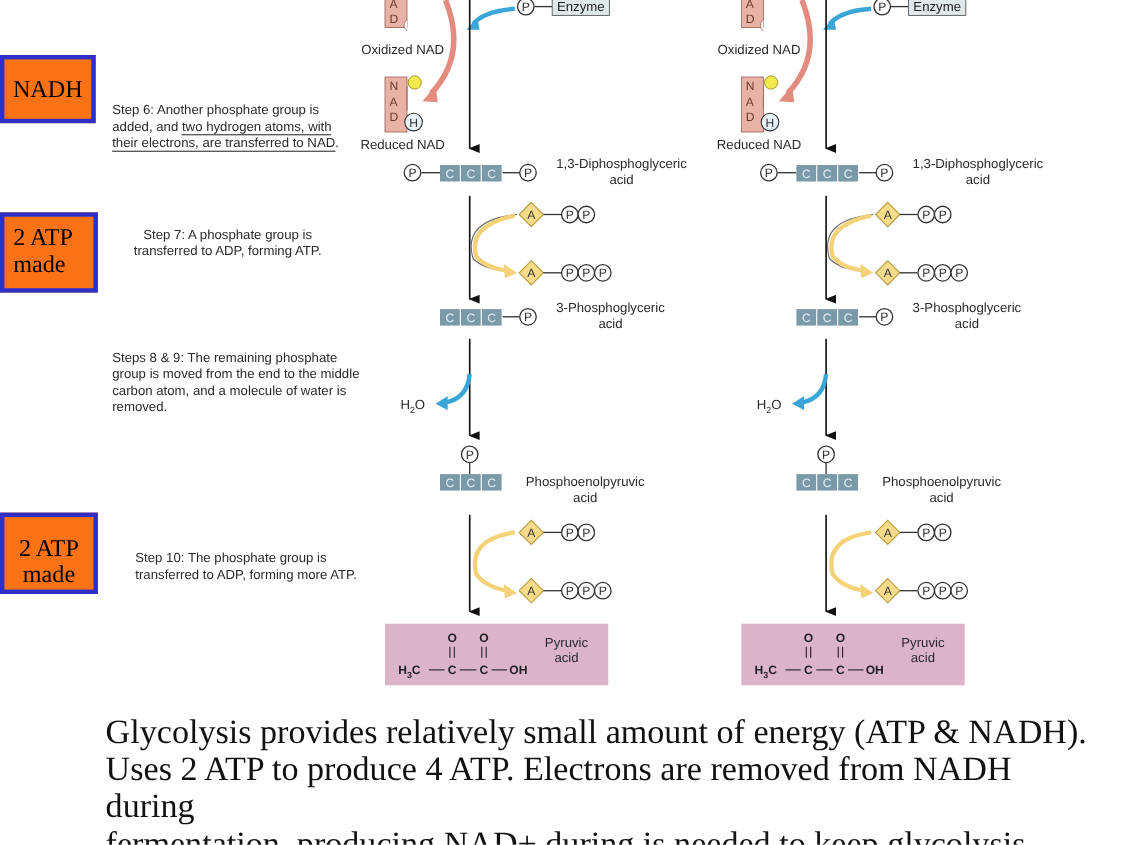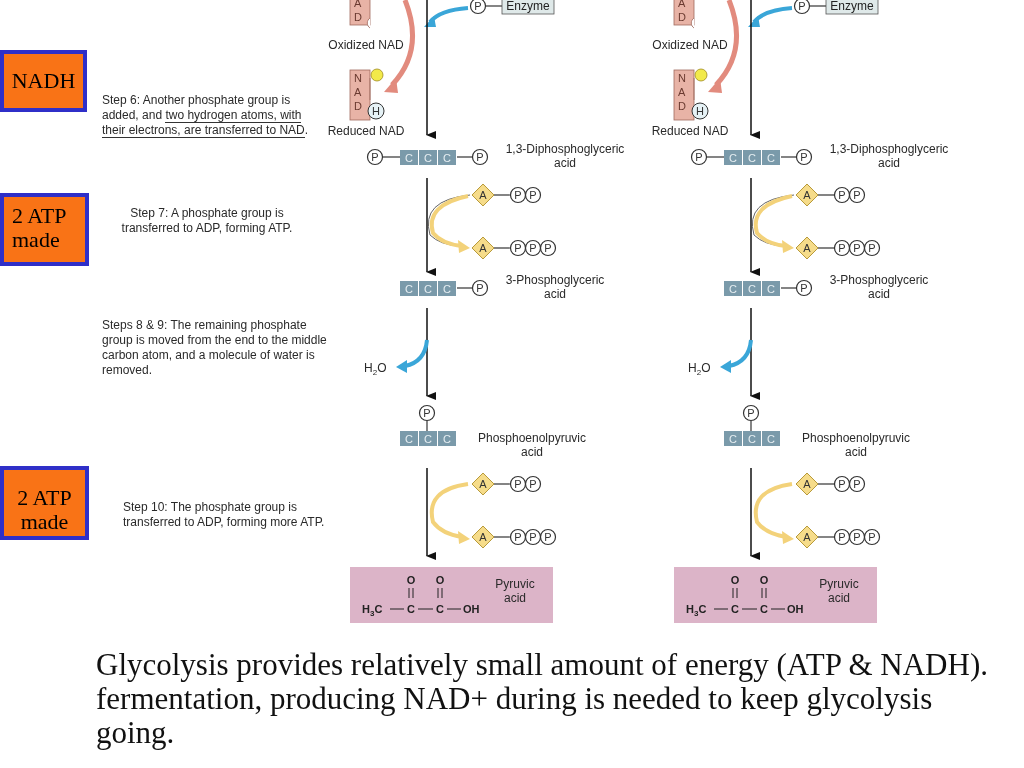--- a/index.html
+++ b/index.html
@@ -281,14 +281,15 @@
       <text x="440" y="613" font-size="11" font-weight="bold" text-anchor="middle" fill="#222">C</text>
       <line x1="447" y1="609" x2="461" y2="609" stroke="#222" stroke-width="1"></line>
       <text x="463" y="613" font-size="11" font-weight="bold" fill="#222">OH</text>
       <text x="515" y="588" font-size="12" text-anchor="middle" fill="#2a2a2a">Pyruvic</text>
       <text x="515" y="602" font-size="12" text-anchor="middle" fill="#2a2a2a">acid</text>
     </g>
 </svg>
 
 <div class="caption">
   <div>Glycolysis provides relatively small amount of energy (ATP &amp; NADH).</div>
+  <div>Uses 2 ATP to produce 4 ATP.  Electrons are removed from NADH during</div>
   <div>fermentation, producing NAD+ during is needed to keep glycolysis going.</div>
 </div>
 
 </body></html>

